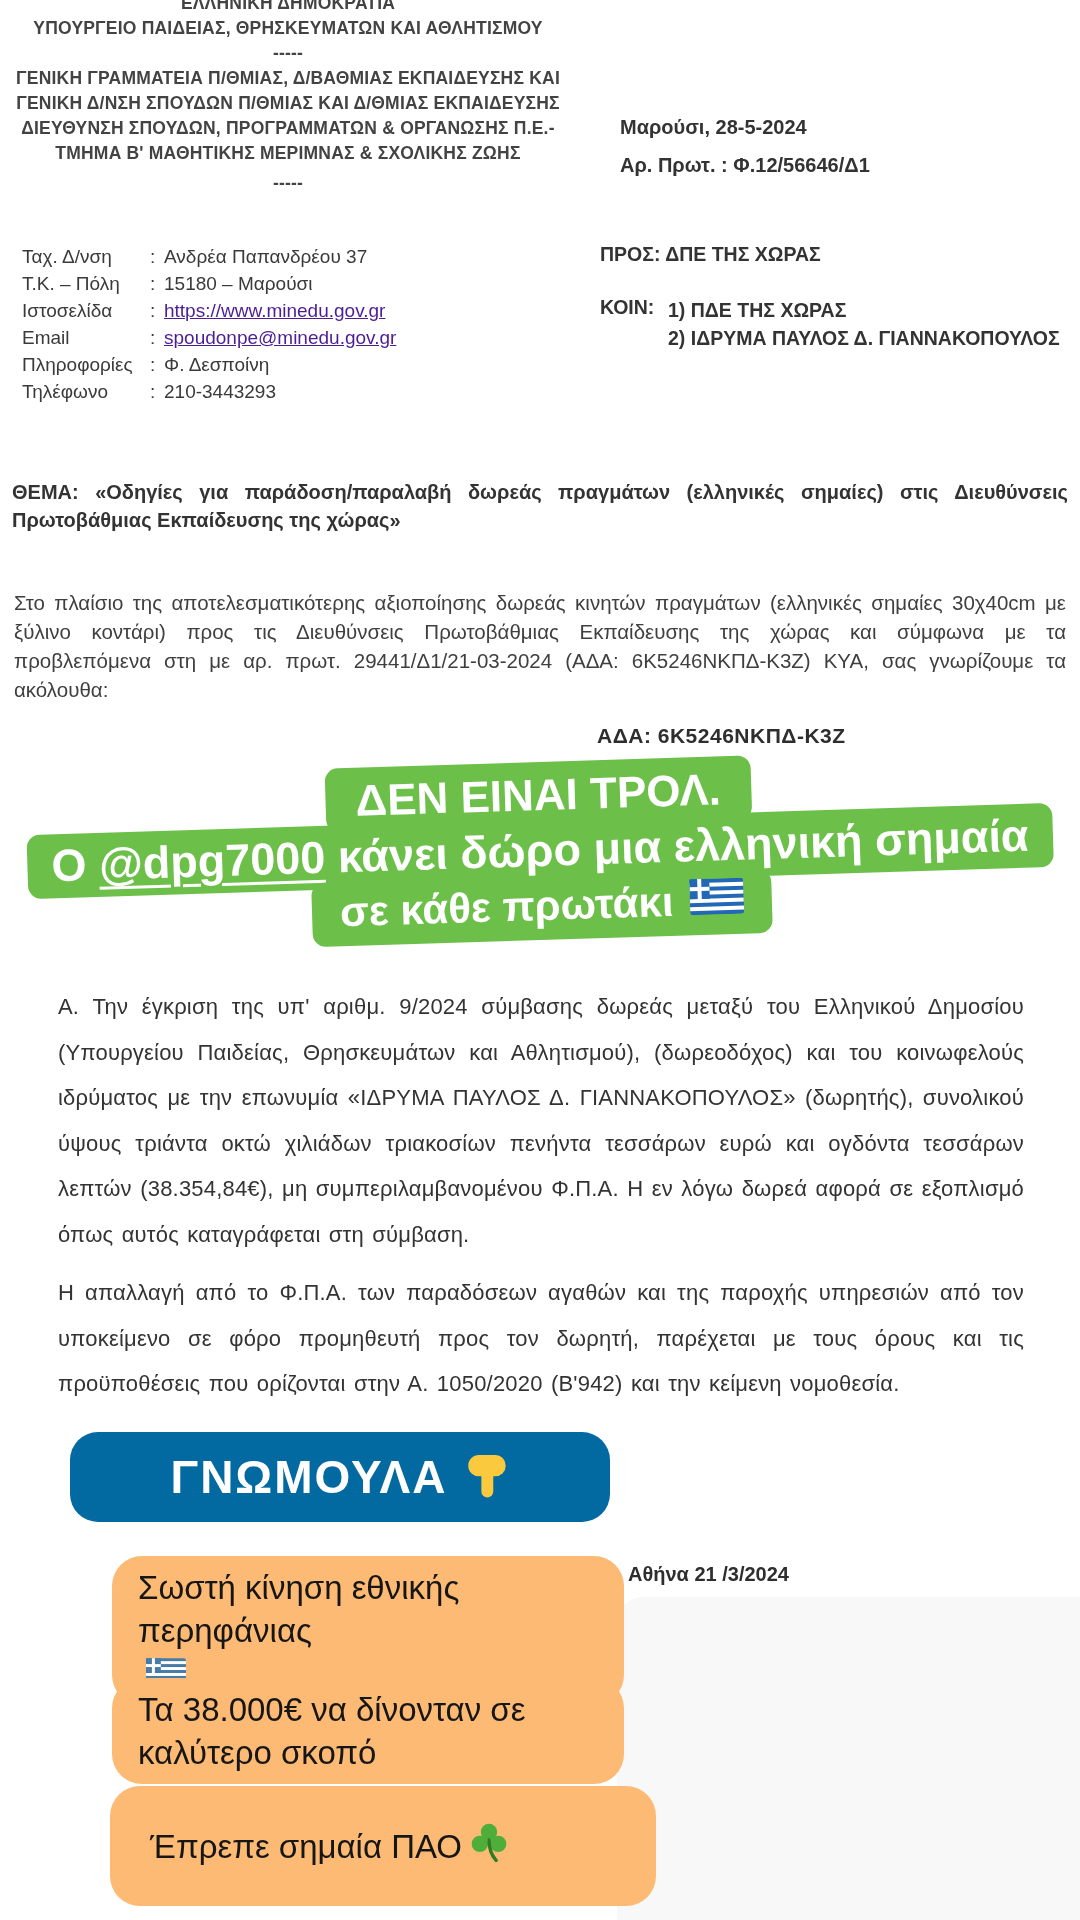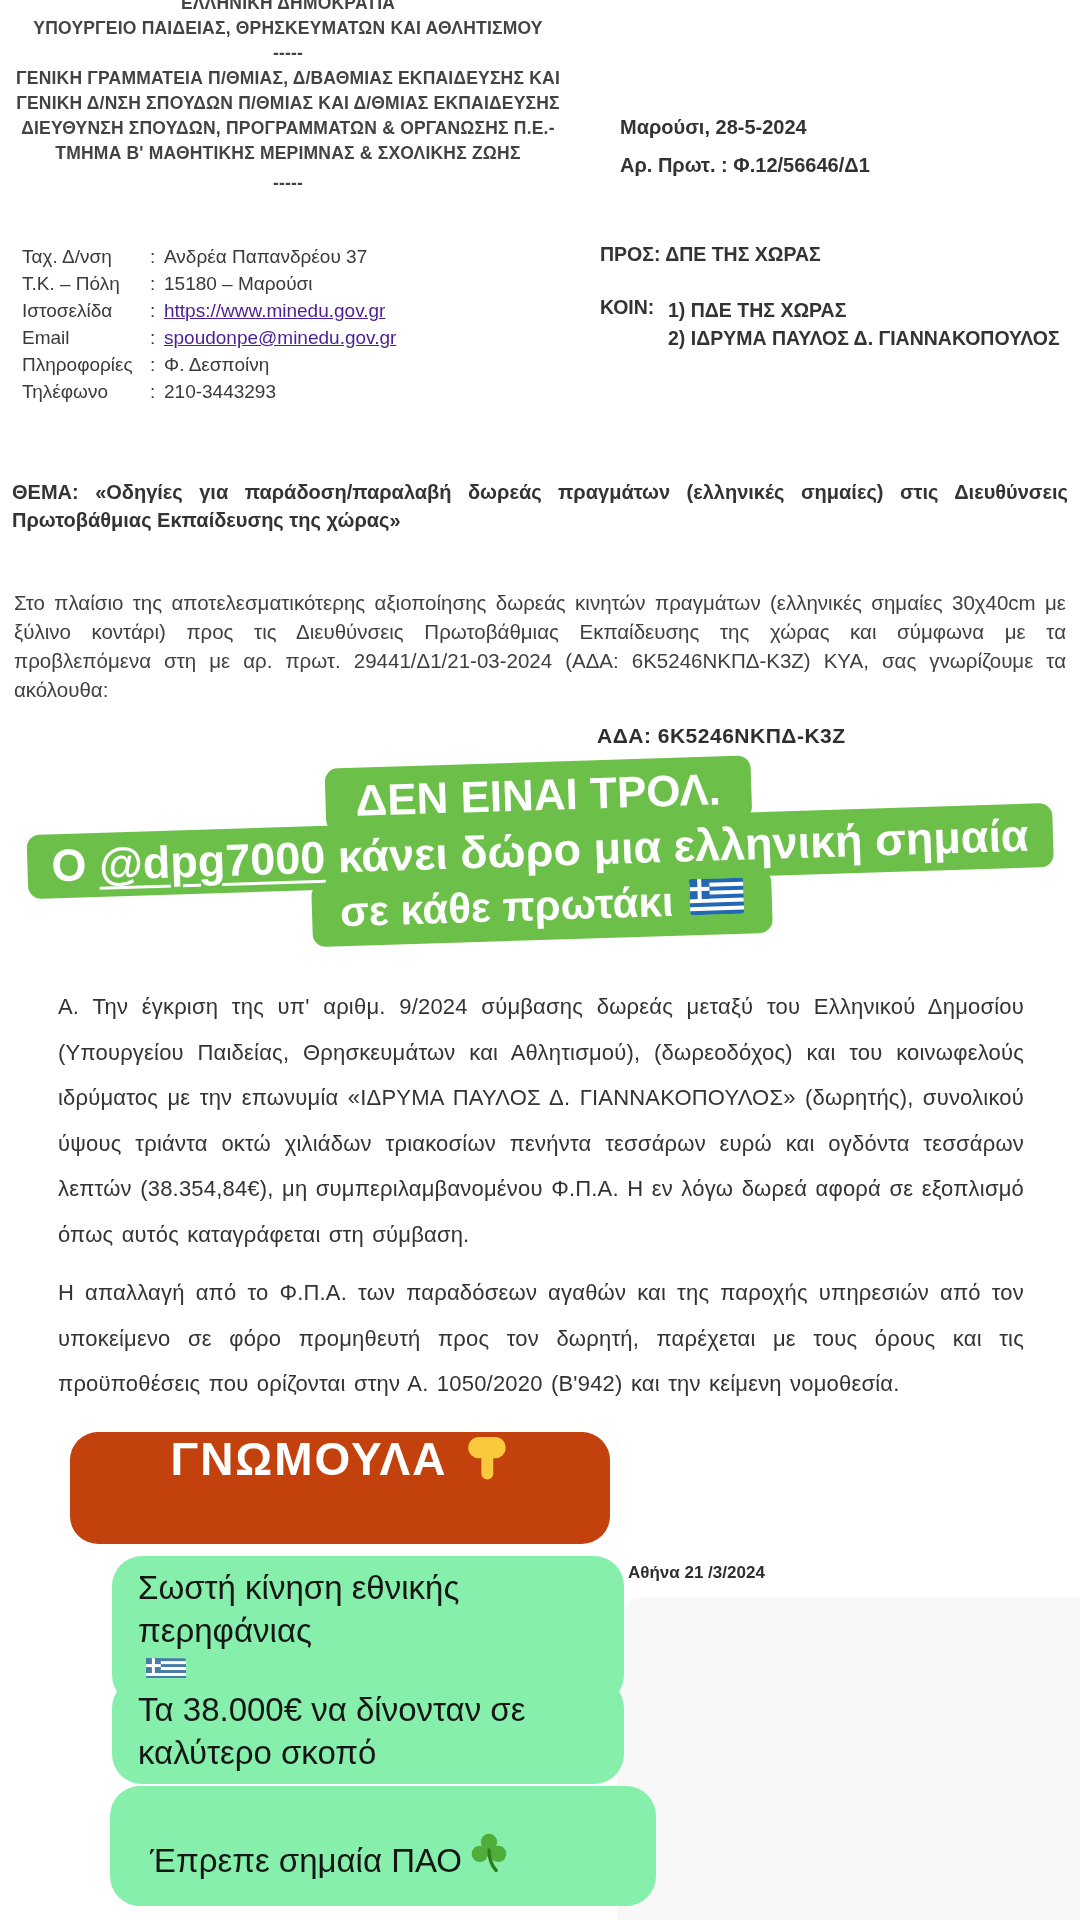--- a/index.html
+++ b/index.html
@@ -33,44 +33,44 @@
   .intro{position:absolute;left:14px;top:588px;width:1052px;font-size:20.5px;color:#3f3f3f;
          text-align:justify;line-height:29px;word-spacing:3px;}
 
   .ada{position:absolute;left:597px;top:724px;font-size:21px;font-weight:600;color:#2e2e2e;letter-spacing:.5px;}
 
   .par{position:absolute;left:58px;width:966px;font-size:22px;color:#333;text-align:justify;
        line-height:45.5px;letter-spacing:.2px;word-spacing:2px;}
   .par-a{top:984px;}
   .par-b{top:1270px;}
 
-  .athens{position:absolute;left:628px;top:1563px;font-size:17px;font-weight:700;color:#2e2e2e;}
+  .athens{position:absolute;left:628px;top:1563px;font-size:20px;font-weight:700;color:#2e2e2e;}
 
   .right-panel{position:absolute;left:617px;top:1597px;width:463px;height:323px;
                background:#f8f8f8;border-radius:26px 0 0 0;}
 
   
   .sticker{position:absolute;left:50%;top:762px;transform:translateX(-50%) rotate(-1.8deg);
            display:flex;flex-direction:column;align-items:center;z-index:5;}
   .pill{background:#6cc04a;color:#fff;font-weight:700;border-radius:13px;white-space:nowrap;
         text-align:center;}
   .pill1{font-size:44px;padding:8px 30px 6px;}
   .pill2{font-size:45px;padding:6px 24px;margin-top:-7px;}
   .pill3{font-size:42px;padding:6px 28px 10px;margin-top:-7px;display:flex;align-items:center;gap:16px;}
   .handle{text-decoration:underline;text-decoration-thickness:3px;text-underline-offset:7px;color:#fff;}
 
   
-  .banner{position:absolute;left:70px;top:1432px;width:540px;height:112px;background:#c2410c;
-          border-radius:28px;display:flex;align-items:flex-start;justify-content:center;gap:18px;z-index:6;}
+  .banner{position:absolute;left:70px;top:1432px;width:540px;height:90px;background:#0369a1;
+          border-radius:28px;display:flex;align-items:center;justify-content:center;gap:18px;z-index:6;}
   .banner-label{color:#fff;font-size:46px;font-weight:700;letter-spacing:2px;}
 
   
-  .bubble{position:absolute;left:112px;width:460px;background:#86efac;border-radius:30px;
+  .bubble{position:absolute;left:112px;width:460px;background:#fdba74;border-radius:30px;
           color:#161616;font-size:33px;line-height:43px;padding:10px 26px;z-index:6;
-          display:flex;align-items:flex-end;flex-wrap:wrap;}
+          display:flex;align-items:center;flex-wrap:wrap;}
   .bubble-1{top:1556px;min-height:84px;}
   .bubble-2{top:1678px;min-height:84px;}
   .bubble-3{top:1786px;min-height:72px;padding:24px 40px;width:466px;left:110px;}
   .inline-icon{display:inline-block;vertical-align:-4px;margin-left:8px;}
 </style>
 </head>
 <body>
 
 <div class="page">
 

